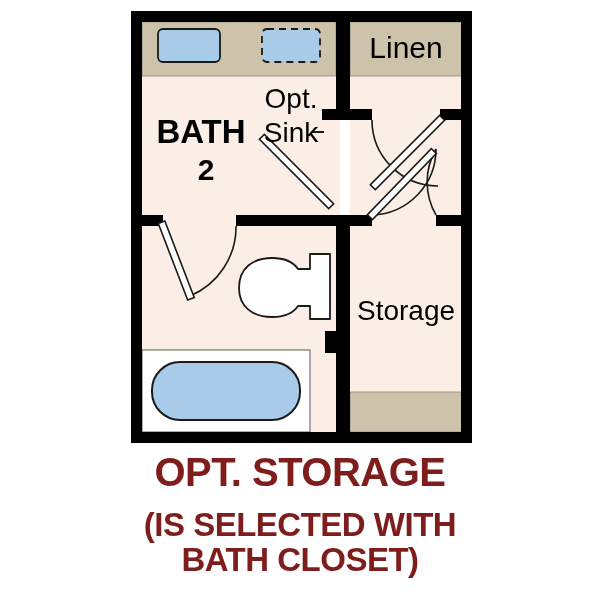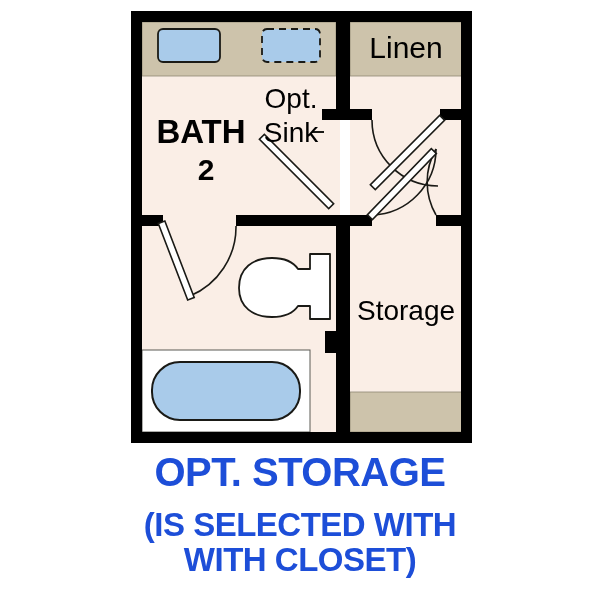--- a/index.html
+++ b/index.html
@@ -25,21 +25,21 @@
     top: 0;
   }
   .caption-block {
     position: absolute;
     left: 0;
     top: 452px;
     width: 600px;
     text-align: center;
     font-family: "Liberation Sans", sans-serif;
     font-weight: bold;
-    color: #1d4ed8;
+    color: #7f1d1d;
     line-height: 1.0;
   }
   .caption-line1 {
     font-size: 40px;
     letter-spacing: -0.5px;
     display: block;
   }
   .caption-line2 {
     font-size: 33px;
     letter-spacing: -0.5px;
@@ -172,16 +172,16 @@
       <text x="291" y="142" text-anchor="middle" font-size="28" fill="#000000">Sink</text>
 
       <text x="406" y="320" text-anchor="middle" font-size="28" fill="#000000">Storage</text>
     </g>
 
   </svg>
 
   <div class="caption-block">
     <span class="caption-line1">OPT. STORAGE</span>
     <span class="caption-line2">(IS SELECTED WITH</span>
-    <span class="caption-line3">WITH CLOSET)</span>
+    <span class="caption-line3">BATH CLOSET)</span>
   </div>
 
 </div>
 
 </body></html>

